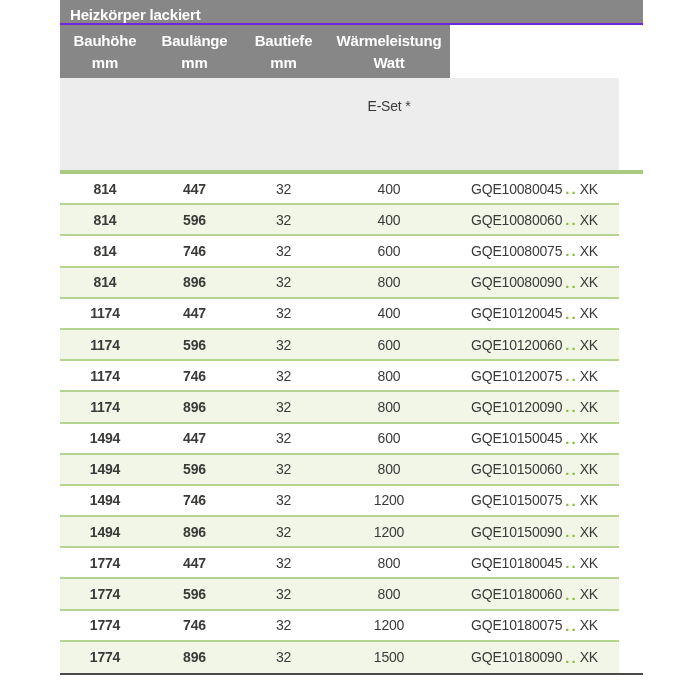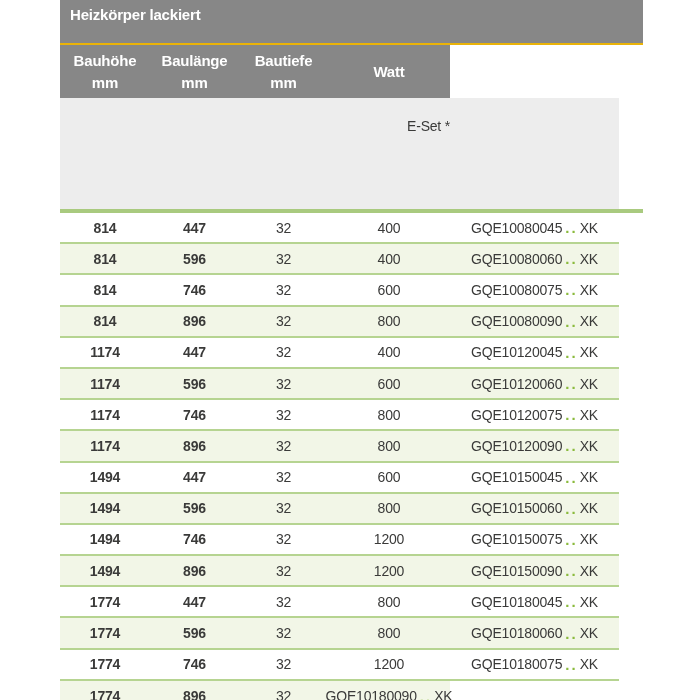--- a/index.html
+++ b/index.html
@@ -5,40 +5,40 @@
   html,body{margin:0;padding:0;}
   body{
     width:700px;height:700px;background:#ffffff;
     font-family:"Liberation Sans", sans-serif;
     position:relative;overflow:hidden;
   }
   .table{
     position:absolute;left:60px;top:0;width:583px;
   }
   .title-bar{
-    height:45px;line-height:29px;background:#878787;
-    border-bottom:2px solid #eab308;
+    height:25px;line-height:29px;background:#878787;
+    border-bottom:2px solid #6d28d9;
     color:#ffffff;font-size:15px;font-weight:bold;
     padding-left:10px;box-sizing:border-box;
     letter-spacing:-0.2px;
   }
   .grid-row{
     display:grid;
     grid-template-columns:90px 89px 89px 122px 169px;
   }
   .header-row .hcell{
     background:#878787;color:#ffffff;
     font-size:15px;font-weight:bold;letter-spacing:-0.2px;
     height:53px;
     display:flex;flex-direction:column;align-items:center;justify-content:center;
     line-height:1.45;text-align:center;
   }
   .subheader-row .scell{
-    background:#ededed;height:111px;box-sizing:border-box;
-    text-align:right;padding-top:20px;
+    background:#ededed;height:92px;box-sizing:border-box;
+    text-align:center;padding-top:20px;
     font-size:14px;color:#3a3a39;letter-spacing:-0.2px;
   }
   .divider{height:4px;background:#a9ca7f;}
   .data-row .cell{
     height:31.2px;box-sizing:border-box;
     display:flex;align-items:center;justify-content:center;
     font-size:14px;color:#3a3a39;letter-spacing:-0.2px;
     border-bottom:2px solid #b6d491;
     background:#ffffff;
   }
@@ -65,20 +65,21 @@
     </div>
     <div class="hcell">
       <span>Baulänge</span>
       <span>mm</span>
     </div>
     <div class="hcell">
       <span>Bautiefe</span>
       <span>mm</span>
     </div>
     <div class="hcell">
+      <span>Wärmeleistung</span>
       <span>Watt</span>
     </div>
   </div>
 
   <div class="grid-row subheader-row">
     <div class="scell"></div>
     <div class="scell"></div>
     <div class="scell"></div>
     <div class="scell">E-Set *</div>
     <div class="scell"></div>
@@ -249,20 +250,21 @@
         <div class="cell artikel">
           <span>GQE10180075</span>
           <span class="dots">..</span>
           <span>XK</span>
         </div>
       </div>
       <div class="grid-row data-row alt last">
         <div class="cell bold">1774</div>
         <div class="cell bold">896</div>
         <div class="cell ">32</div>
+        <div class="cell ">1500</div>
         <div class="cell artikel">
           <span>GQE10180090</span>
           <span class="dots">..</span>
           <span>XK</span>
         </div>
       </div>
     </div>
 
   <div class="bottom-line"></div>
 </div>

